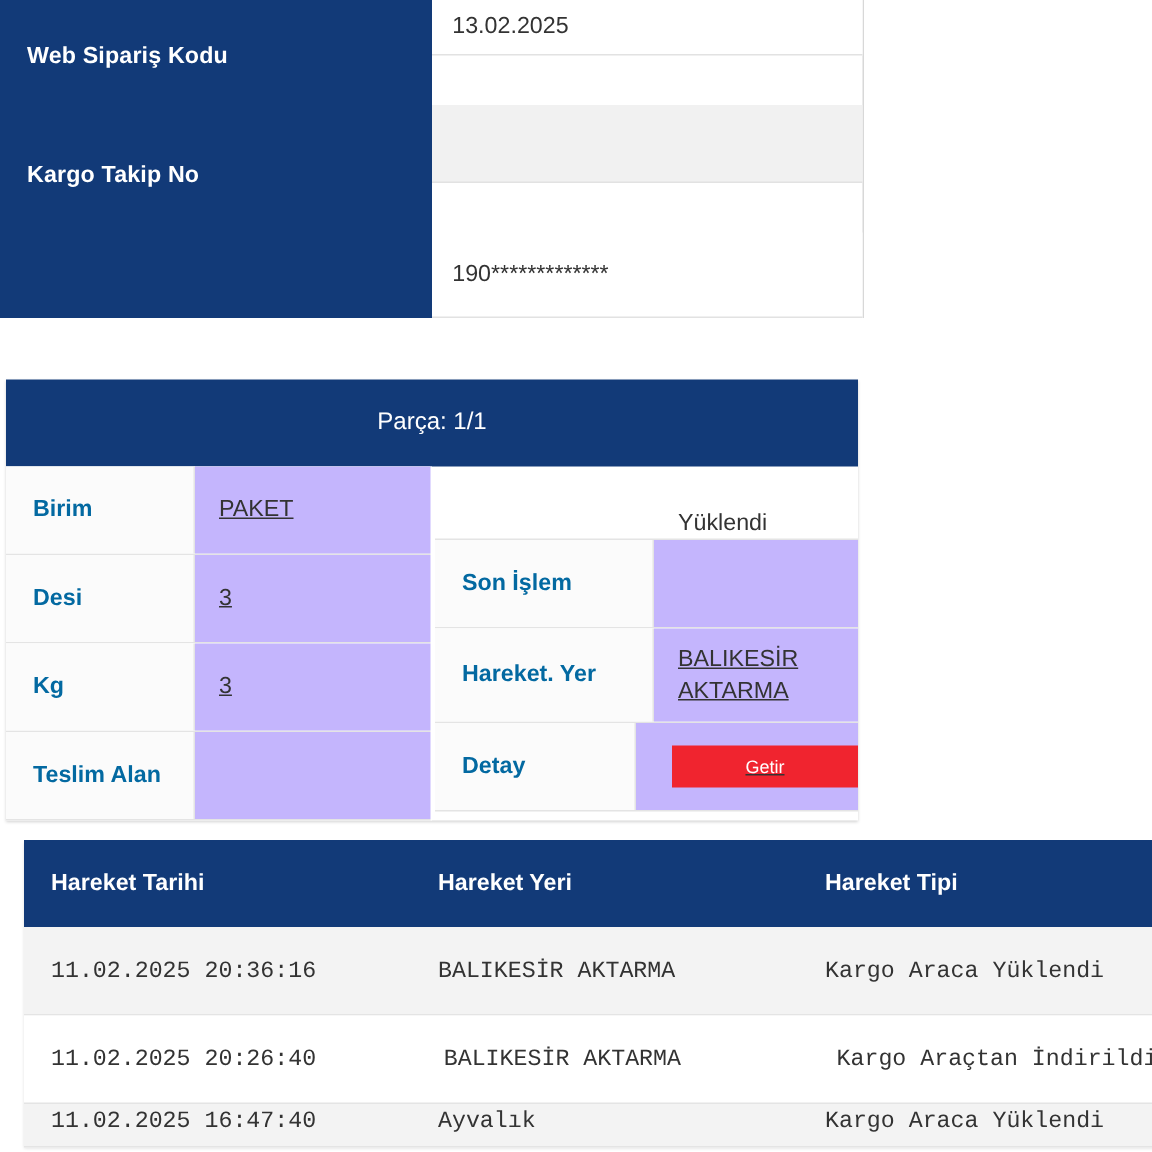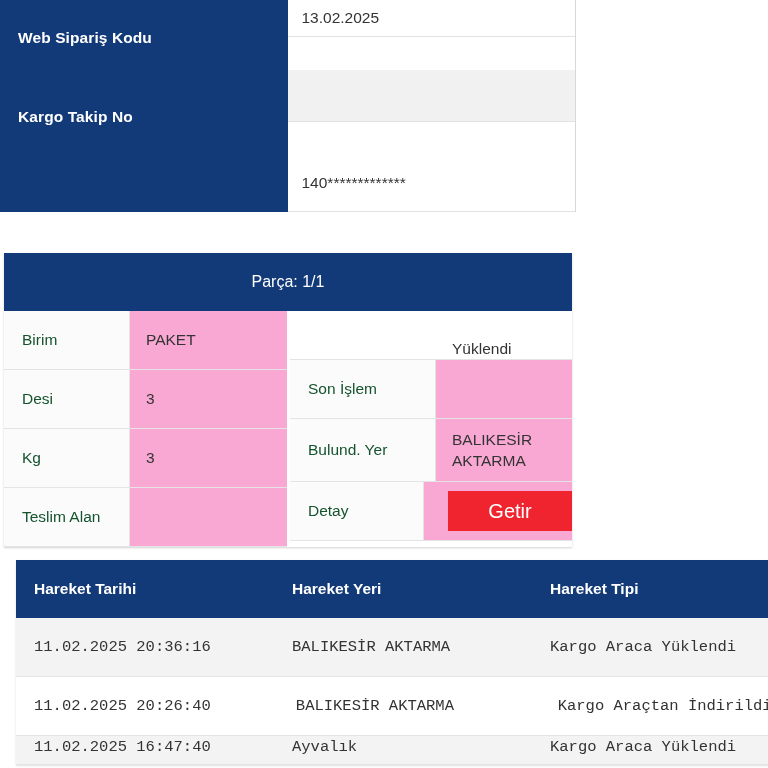--- a/index.html
+++ b/index.html
@@ -108,50 +108,51 @@
   }
   .prow.tall { height: 62px; }
   .prow.clip { height: 28px; align-items: flex-end; }
   .prow .k {
     width: 126px;
     box-sizing: border-box;
     padding-left: 18px;
     display: flex;
     align-items: center;
     font-size: 15.5px;
-    font-weight: normal;
-    color: #14532d;
+    font-weight: bold;
+    color: #0369a1;
     background: #fbfbfb;
     border-right: 1px solid #e4e4e4;
   }
   .prow .v {
     flex: 1;
     box-sizing: border-box;
     padding-left: 16px;
     display: flex;
     align-items: center;
     font-size: 15.5px;
     color: #333;
-    background: #f9a8d4;
+    background: #c4b5fd;
+    text-decoration: underline;
   }
   .parca-right .k { width: 146px; background: #fbfbfb; }
   .v.multiline {
     flex-direction: column;
     align-items: flex-start;
     justify-content: center;
     line-height: 21px;
   }
   .getir-btn {
     background: #f0242f;
     color: #ffffff;
     border: none;
-    font-size: 20px;
+    font-size: 12px;
     font-family: "Liberation Sans", sans-serif;
     width: 124px;
-    height: 40px;
+    height: 28px;
     cursor: pointer;
     margin-left: 8px;
   }
   .clip-text {
     font-size: 15.5px;
     color: #333;
     padding-left: 16px;
     line-height: 20px;
   }
 
@@ -206,21 +207,21 @@
 <div class="page">
 
   <div class="top-block">
     <div class="top-labels">
       <div class="lbl-cell h75">Web Sipariş Kodu</div>
       <div class="lbl-cell h83">Kargo Takip No</div>
     </div>
     <div class="top-values">
       <div class="val-cell h54 val-white">13.02.2025</div>
       <div class="val-cell h75 val-grey"></div>
-      <div class="val-cell h83 val-white">140*************</div>
+      <div class="val-cell h83 val-white">190*************</div>
     </div>
   </div>
 
   <div class="parca-panel">
     <div class="parca-header">Parça: 1/1</div>
     <div class="parca-body">
 
       <div class="parca-left">
         <div class="prow">
           <div class="k">Birim</div>
@@ -243,21 +244,21 @@
       <div class="parca-right">
         <div class="prow clip">
           <div class="k"></div>
           <div class="clip-text">Yüklendi</div>
         </div>
         <div class="prow">
           <div class="k">Son İşlem</div>
           <div class="v"></div>
         </div>
         <div class="prow tall">
-          <div class="k">Bulund. Yer</div>
+          <div class="k">Hareket. Yer</div>
           <div class="v multiline">BALIKESİR AKTARMA</div>
         </div>
         <div class="prow">
           <div class="k">Detay</div>
           <div class="v">
             <button class="getir-btn">Getir</button>
           </div>
         </div>
       </div>
 

